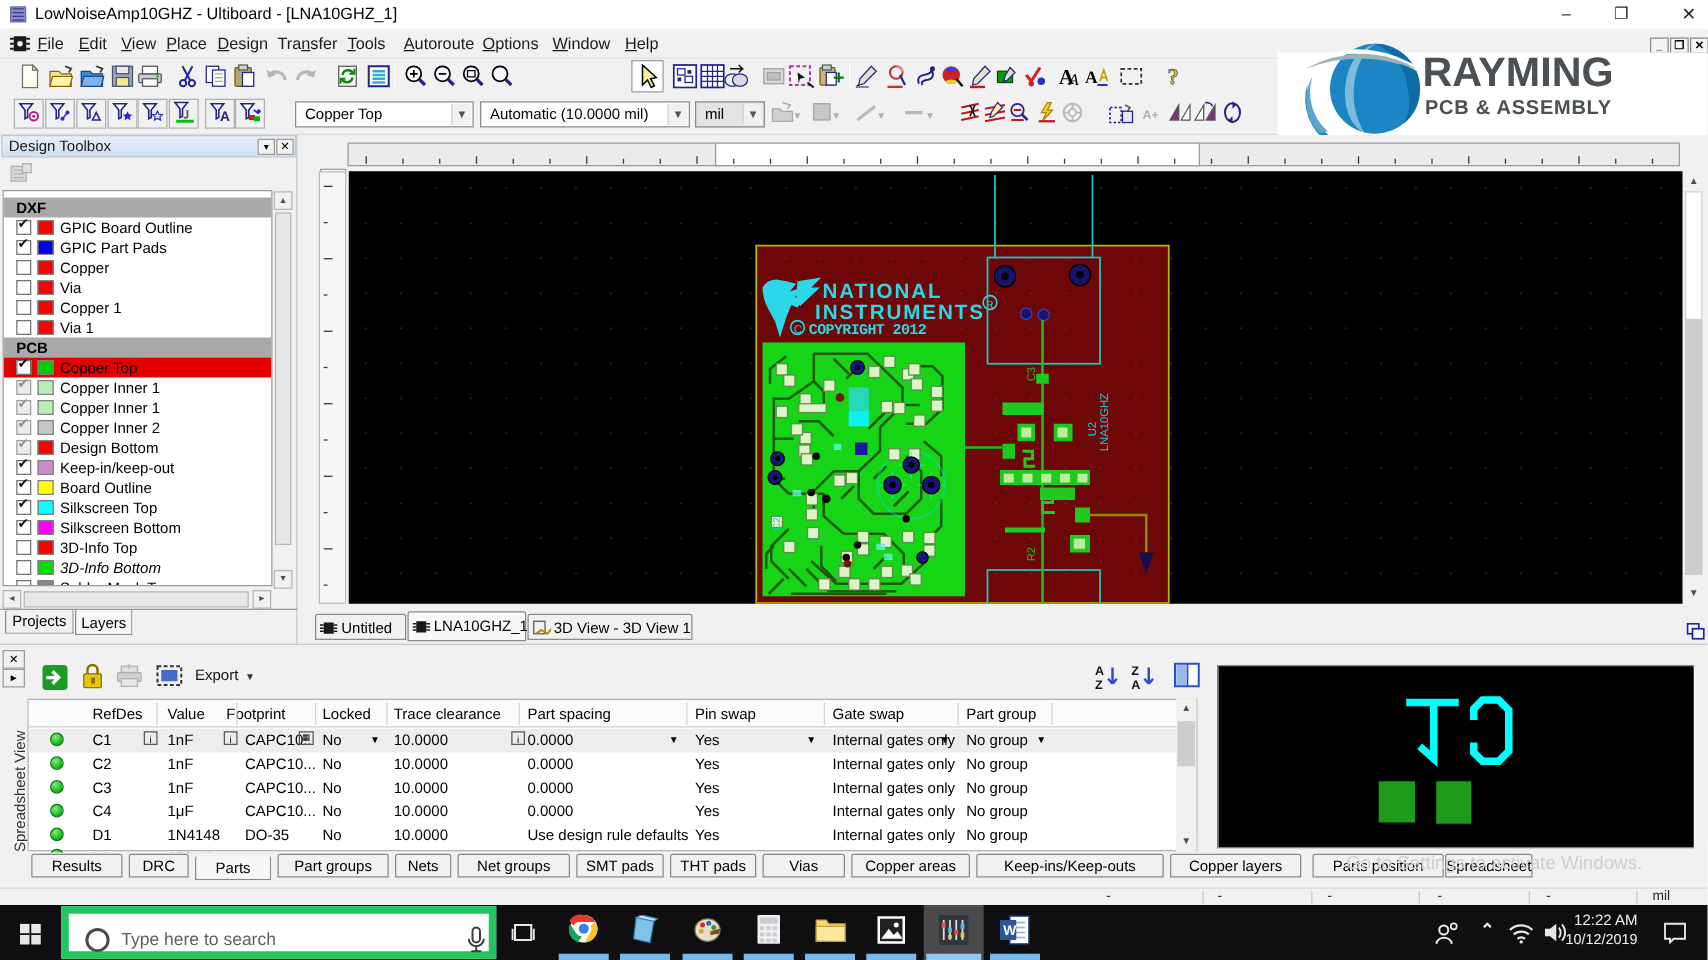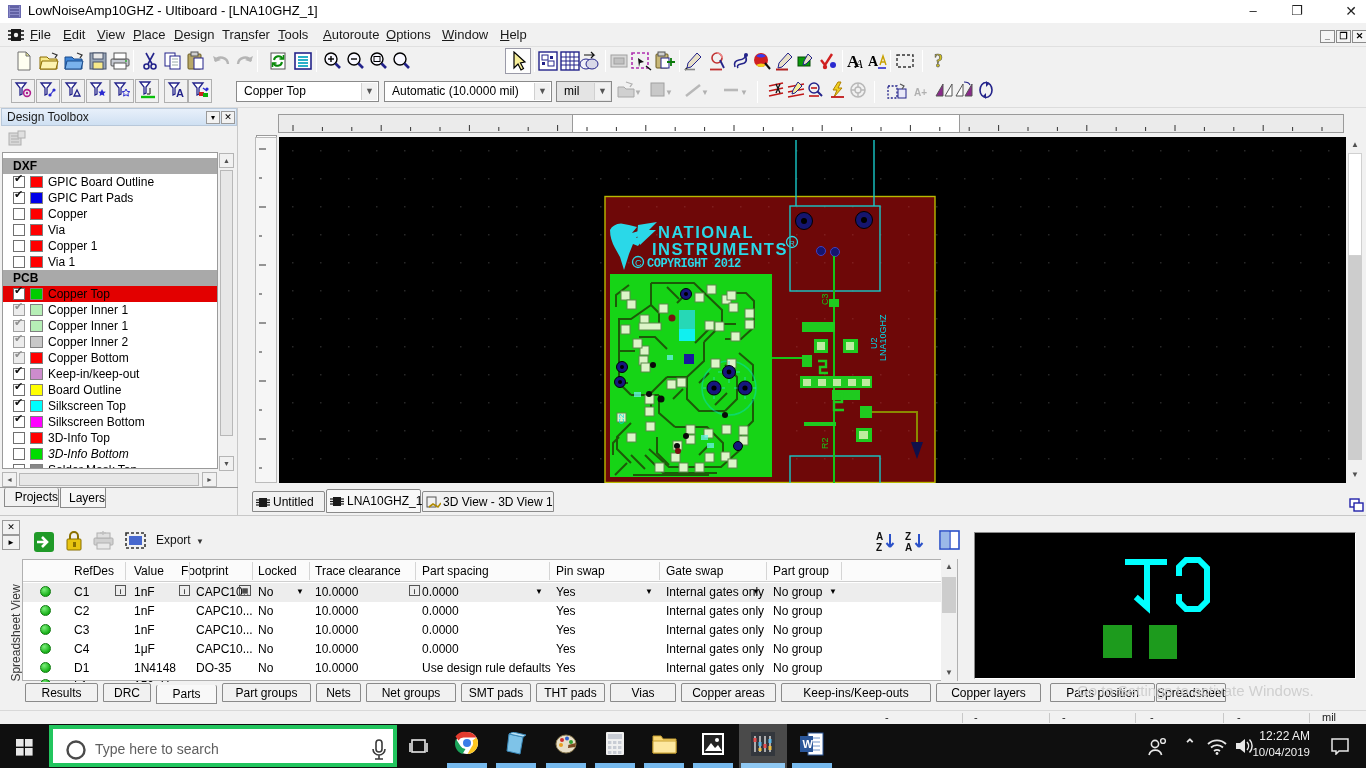--- a/index.html
+++ b/index.html
@@ -34,21 +34,21 @@
 .cbg { background:#ececec; border:1px solid #a0a0a0;}
 .sw { position:absolute; left:27px; top:2px; width:13px; height:12px; border:1px solid #808080;}
 .ltext { position:absolute; left:45px; top:1px; }
 .chk { position:absolute; left:11px; top:-2px; font-size:11px; color:#111; }
 .chkg { color:#909090; }
 
 .sb { background:#f1f1f1; }
 .sbarrow { position:absolute; background:#f1f1f1; border:1px solid #b5b5b5; color:#505050; text-align:center; }
 .sbthumb { position:absolute; background:#cdcdcd; }
 
-.mtab { position:absolute; border:1px solid #8a8a8a; background:#f1f1f1; font-size:12px; color:#000; text-align:right; border-radius:2px 2px 0 0;}
+.mtab { position:absolute; border:1px solid #8a8a8a; background:#f1f1f1; font-size:12px; color:#000; text-align:center; border-radius:2px 2px 0 0;}
 
 #sheet { left:22px; top:43px; width:936px; height:122px; background:#ffffff; border:1px solid #b0b0b0; }
 .hdr { position:absolute; top:0; height:22px; font-size:12px; color:#000; padding-top:4px; }
 .hsep { position:absolute; top:2px; height:18px; width:1px; background:#d5d5d5; }
 .cell { position:absolute; font-size:12px; color:#000; }
 .dot { position:absolute; left:17px; width:11px; height:11px; border-radius:50%; background:radial-gradient(circle at 35% 30%, #7cf07c, #18b018 70%); border:1px solid #0e7a0e;}
 .btab { position:absolute; top:167px; height:19px; border:1px solid #8a8a8a; background:#f1f1f1; font-size:12px; text-align:center; padding-top:2px; border-radius:2px 2px 0 0;}
 
 #statusbar { left:0; top:710px; width:1366px; height:14px; background:#f1f1f1; border-top:1px solid #d8d8d8; font-size:11px; color:#222;}
 
@@ -436,20 +436,33 @@
         <path d="M11 16 L18 4 L18 16 Z" fill="#8a2a8a" stroke="#555"></path>
         <path d="M10 2 q5 0 6 3" fill="none" stroke="#23238a" stroke-width="1.2"></path>
       </svg>
     <svg class="abs ticon" style="left:976px">
         <ellipse cx="10" cy="10" rx="6" ry="7.5" fill="none" stroke="#23238a" stroke-width="1.6"></ellipse>
         <path d="M10 1 l3 3 -3 3 z" fill="#23238a"></path>
         <path d="M10 19 l-3 -3 3 -3 z" fill="#23238a"></path>
       </svg>
   </div>
 
+  <div id="rayming" class="abs" style="left:1022px;top:42px;width:344px;height:66px;background:#ffffff;">
+    <svg class="abs" style="left:12px;top:-11px" width="124" height="88" viewBox="0 0 124 88">
+      <path d="M30 84 A42 42 0 0 1 12 36 A46 46 0 0 0 36 82 Z" fill="#1b86c3"></path>
+      <path d="M22 76 A38 38 0 0 1 16 30 A42 42 0 0 0 28 74 Z" fill="#5ba6cf"></path>
+      <circle cx="66" cy="40" r="36" fill="#1b86c3"></circle>
+      <path d="M66 4 a36 36 0 0 1 36 36 a36 36 0 0 1 -13 28 a48 42 0 0 0 3 -28 a46 42 0 0 0 -26 -36 z" fill="#0e6ba6"></path>
+      <path d="M66 4 q-22 8 -24 36 q-1 26 16 36 q-10 -16 -9 -36 q2 -26 17 -36 z" fill="#cfe6f2" opacity="0.55"></path>
+      <path d="M8 22 q42 -26 88 -2 q14 8 18 20 q-8 -12 -22 -18 q-42 -20 -84 0 z" fill="#ffffff"></path>
+      <path d="M10 24 q42 -22 82 -4 l8 5 q-44 -18 -90 -1 z" fill="#9db2bd"></path>
+    </svg>
+    <div class="abs" style="left:116px;top:-3px;font-size:33px;font-weight:bold;color:#4b5054;">RAYMING</div>
+    <div class="abs" style="left:118px;top:36px;font-size:16px;font-weight:bold;color:#4b5054;letter-spacing:0.6px;">PCB &amp; ASSEMBLY</div>
+  </div>
 
   <div id="dtb" class="abs">
     <div class="abs" id="dtbtitle">Design Toolbox
       <div class="abs dtbbtn" style="left:204px;">▾</div>
       <div class="abs dtbbtn" style="left:219px;font-size:9px;">✕</div>
     </div>
     <svg class="abs" style="left:8px;top:22px" width="18" height="18">
         <rect x="1" y="3" width="12" height="12" fill="#d8d8d8" stroke="#b0b0b0"></rect>
         <g stroke="#b0b0b0" stroke-width="1">
           <line x1="3" y1="6" x2="11" y2="6"></line>
@@ -514,21 +527,21 @@
       <div class="lrow" style="top:181px;">
           <span class="cb cbg"></span>
           <span class="chk chkg">✔</span>
           <span class="sw" style="background:#c8c8c8"></span>
           <span class="ltext">Copper Inner 2</span>
         </div>
       <div class="lrow" style="top:197px;">
           <span class="cb cbg"></span>
           <span class="chk chkg">✔</span>
           <span class="sw" style="background:#ff0000"></span>
-          <span class="ltext">Copper Bottom</span>
+          <span class="ltext">Design Bottom</span>
         </div>
       <div class="lrow" style="top:213px;">
           <span class="cb"></span>
           <span class="chk">✔</span>
           <span class="sw" style="background:#cc8ccc"></span>
           <span class="ltext">Keep-in/keep-out</span>
         </div>
       <div class="lrow" style="top:229px;">
           <span class="cb"></span>
           <span class="chk">✔</span>
@@ -1081,21 +1094,21 @@
 
     <svg class="abs" style="left:16px;top:15px" width="17" height="17">
         <g fill="#e8e8e8">
           <rect x="0" y="0" width="7.6" height="7.6"></rect>
           <rect x="9" y="0" width="7.6" height="7.6"></rect>
           <rect x="0" y="9" width="7.6" height="7.6"></rect>
           <rect x="9" y="9" width="7.6" height="7.6"></rect>
         </g>
       </svg>
 
-    <div class="abs" style="left:49px;top:1px;width:348px;height:42px;background:#ffffff;border:4px solid #22c55e;">
+    <div class="abs" style="left:49px;top:1px;width:348px;height:42px;background:#ffffff;border:6px solid #22c55e;">
       <svg class="abs" style="left:12px;top:10px" width="22" height="22">
           <circle cx="11" cy="11" r="8.5" fill="none" stroke="#4a4a4a" stroke-width="2.4"></circle>
         </svg>
       <div class="abs" style="left:42px;top:12px;font-size:14px;color:#5f5f5f;">Type here to search</div>
       <svg class="abs" style="left:317px;top:10px" width="18" height="22">
           <rect x="6" y="1" width="6" height="12" rx="3" fill="none" stroke="#3a3a3a" stroke-width="1.6"></rect>
           <path d="M3 10 a6 6 0 0 0 12 0 M9 16 v4 m-4 0 h8" fill="none" stroke="#3a3a3a" stroke-width="1.6"></path>
         </svg>
     </div>
 
@@ -1208,19 +1221,19 @@
     <div class="abs" style="left:1184px;top:12px;color:#e8e8e8;font-size:14px;font-weight:bold;">⌃</div>
     <svg class="abs" style="left:1206px;top:13px" width="22" height="18">
         <path d="M2 7 a13 13 0 0 1 18 0 M5 10.5 a9 9 0 0 1 12 0 M8 14 a5 5 0 0 1 6 0" fill="none" stroke="#e8e8e8" stroke-width="1.8"></path>
         <circle cx="11" cy="16.5" r="1.4" fill="#e8e8e8"></circle>
       </svg>
     <svg class="abs" style="left:1234px;top:13px" width="22" height="18">
         <path d="M2 6 h4 l5 -4 v14 l-5 -4 h-4 z" fill="#e8e8e8"></path>
         <path d="M13 5 a6 6 0 0 1 0 8 M15.5 2.5 a9.5 9.5 0 0 1 0 13" fill="none" stroke="#e8e8e8" stroke-width="1.5"></path>
       </svg>
     <div class="abs" style="left:1250px;top:5px;width:60px;text-align:right;color:#f2f2f2;font-size:12px;">12:22 AM</div>
-    <div class="abs" style="left:1247px;top:22px;width:63px;text-align:right;color:#f2f2f2;font-size:11.5px;">10/04/2019</div>
+    <div class="abs" style="left:1247px;top:22px;width:63px;text-align:right;color:#f2f2f2;font-size:11.5px;">10/12/2019</div>
     <svg class="abs" style="left:1330px;top:13px" width="20" height="18">
         <path d="M2 2 h16 v12 h-9 l-3 3 v-3 h-4 z" fill="none" stroke="#e8e8e8" stroke-width="1.5"></path>
       </svg>
   </div>
 
 </div>
 
 </body></html>

